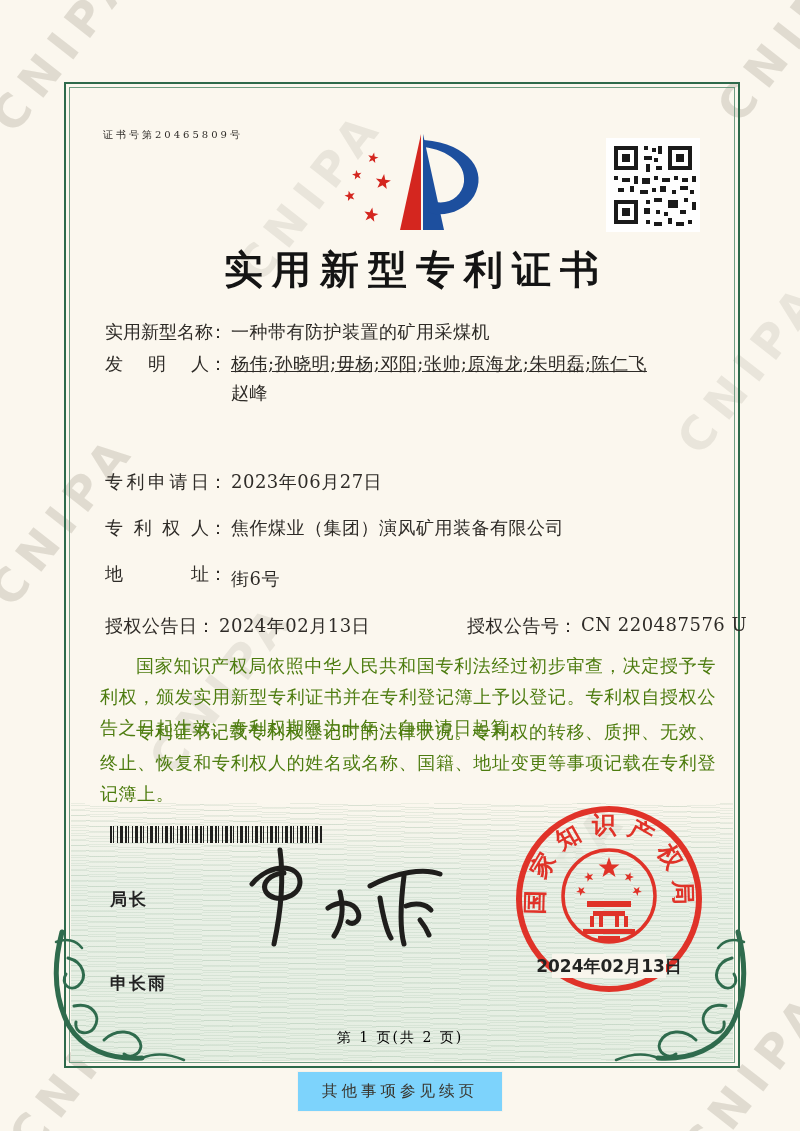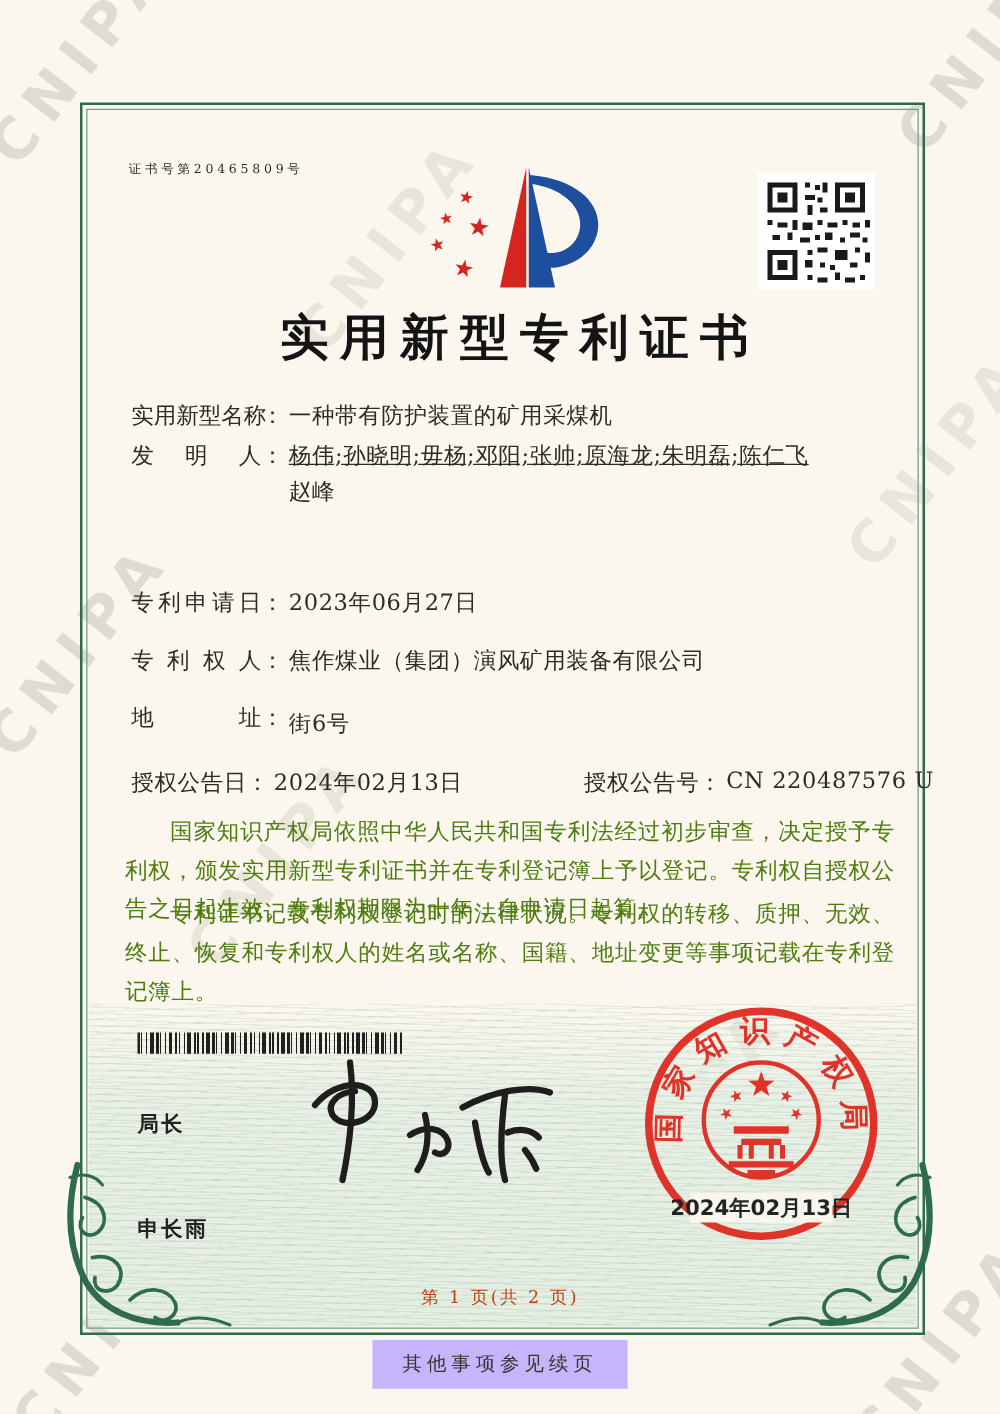--- a/index.html
+++ b/index.html
@@ -51,23 +51,23 @@
   .leader-title,.leader-name{position:absolute;left:110px;
      font-family:Liberation Mono, monospace;font-weight:700;
      font-size:17px;color:#232323;letter-spacing:2px;}
   .leader-title{top:888px;} .leader-name{top:940px;margin-top:32px;}
 
   .signature{position:absolute;left:228px;top:842px;}
   .seal{position:absolute;left:510px;top:802px;}
   .seal-date{font-family:"DejaVu Sans","Liberation Sans",sans-serif;font-weight:700;}
 
   .page-info{position:absolute;left:0;top:1029px;width:100%;text-align:center;
-             font-size:14px;letter-spacing:2px;color:#c2410c;}
+             font-size:14px;letter-spacing:2px;color:#000000;}
   .note-wrap{position:absolute;left:0;top:1072px;width:100%;text-align:center;}
-  .note-box{display:inline-block;background:#c4b5fd;padding:9px 24px;
+  .note-box{display:inline-block;background:#7dd3fc;padding:9px 24px;
             font-size:15.5px;letter-spacing:4px;color:#38342c;box-shadow:0 0 0 1px rgba(0,0,0,.02);}
 </style>
 </head>
 <body>
 
 <div class="page">
 
   <div class="wm" style="left:-38px;top:18px;">CNIPA</div>
   <div class="wm" style="left:688px;top:8px;">CNIPA</div>
   <div class="wm faint" style="left:208px;top:168px;">CNIPA</div>

